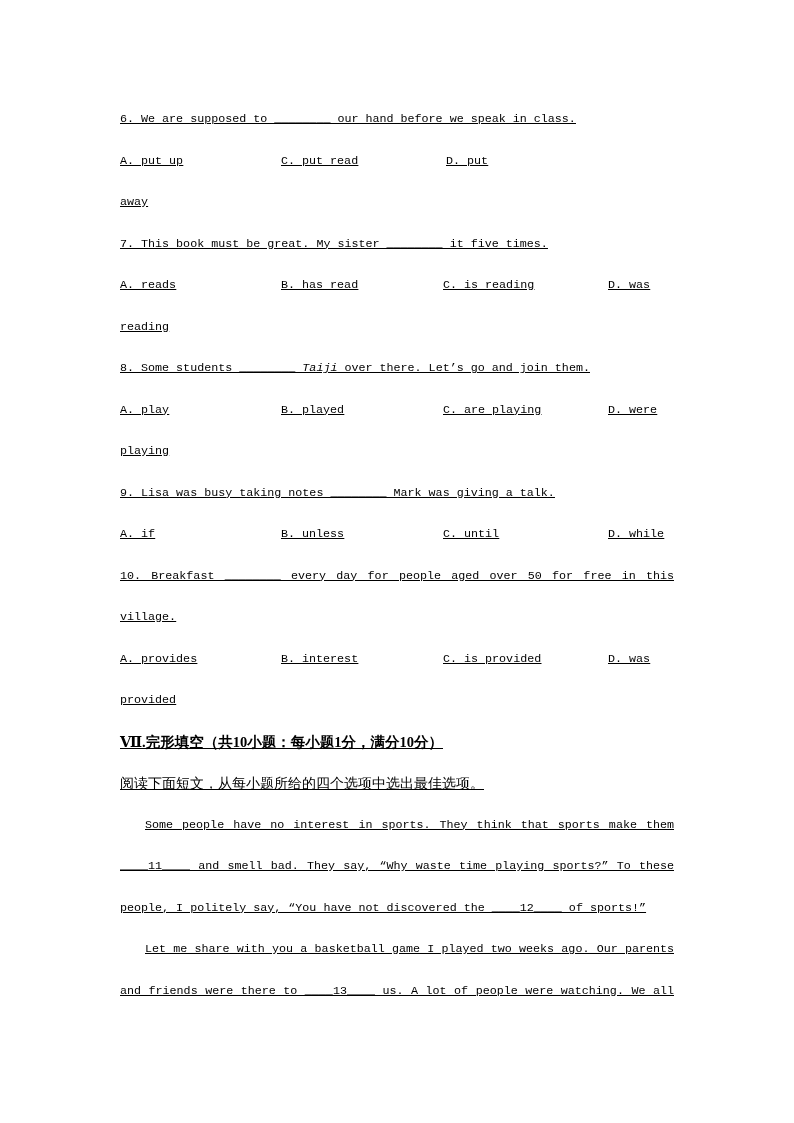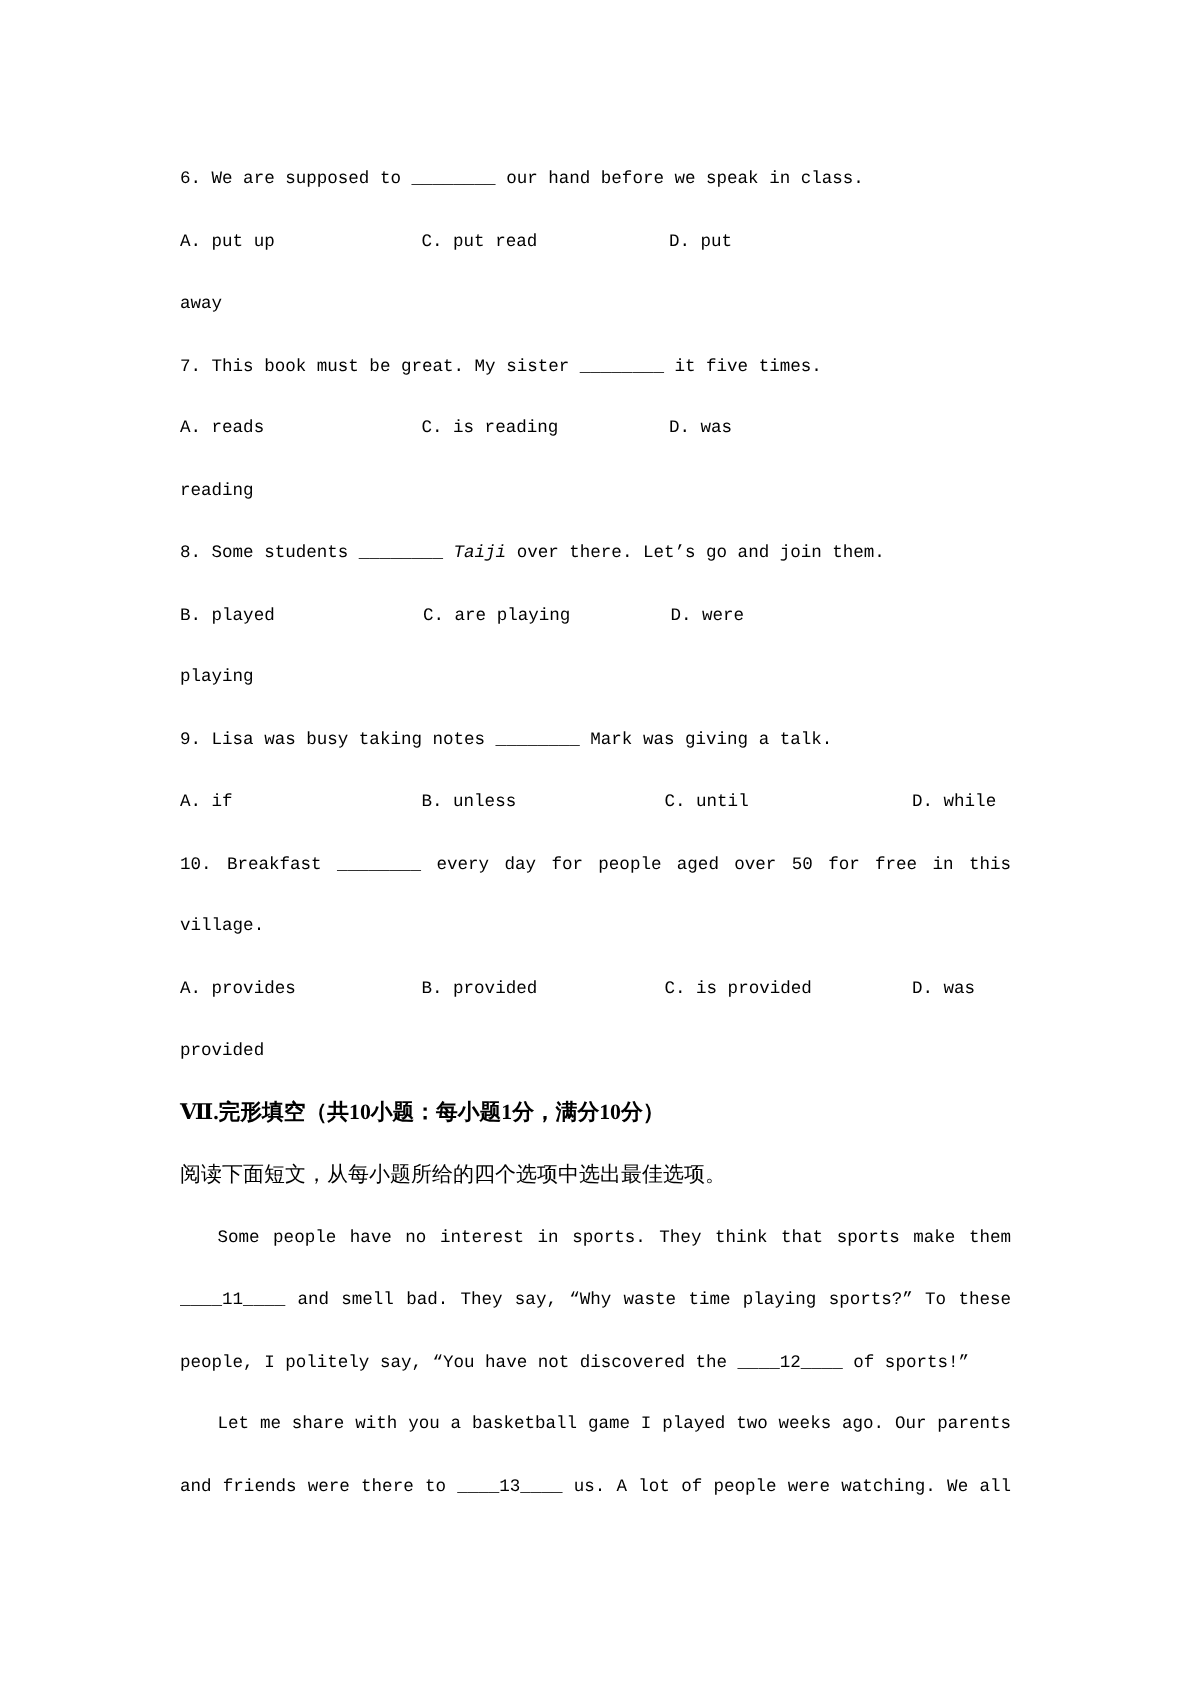--- a/index.html
+++ b/index.html
@@ -1,15 +1,15 @@
 <!DOCTYPE html>
 <html><head>
 <meta charset="utf-8">
 <style>
-  * { margin: 0; padding: 0; box-sizing: border-box; }
+  * { margin: 0; padding: 0; box-sizing: border-box; text-decoration: underline; }
   html, body {
     width: 794px; height: 1123px;
     background: #ffffff;
     overflow: hidden;
   }
   body {
     font-family: "Liberation Mono", "DejaVu Sans Mono", monospace;
     font-size: 11.7px;
     color: #000000;
   }
@@ -54,30 +54,30 @@
   }
 </style>
 </head>
 <body>
 
 <div id="doc-page">
     <div class="line">6. We are supposed to ________ our hand before we speak in class.</div>
     <div class="options-row"><span class="opt opt-1">A. put up</span><span class="opt opt-3">C. put read</span><span class="opt opt-4">D. put</span></div>
     <div class="line">away</div>
     <div class="line">7. This book must be great. My sister ________ it five times.</div>
-    <div class="options-row"><span class="opt opt-1">A. reads</span><span class="opt opt-3">C. is reading</span><span class="opt opt-4">D. was</span></div>
+    <div class="options-row"><span class="opt opt-1">A. reads</span><span class="opt opt-2">B. has read</span><span class="opt opt-3">C. is reading</span><span class="opt opt-4">D. was</span></div>
     <div class="line">reading</div>
     <div class="line"><span>8. Some students ________ </span><span class="italic">Taiji</span><span> over there. Let’s go and join them.</span></div>
-    <div class="options-row"><span class="opt opt-2">B. played</span><span class="opt opt-3">C. are playing</span><span class="opt opt-4">D. were</span></div>
+    <div class="options-row"><span class="opt opt-1">A. play</span><span class="opt opt-2">B. played</span><span class="opt opt-3">C. are playing</span><span class="opt opt-4">D. were</span></div>
     <div class="line">playing</div>
     <div class="line">9. Lisa was busy taking notes ________ Mark was giving a talk.</div>
     <div class="options-row"><span class="opt opt-1">A. if</span><span class="opt opt-2">B. unless</span><span class="opt opt-3">C. until</span><span class="opt opt-4">D. while</span></div>
     <div class="line justify">10. Breakfast ________ every day for people aged over 50 for free in this</div>
     <div class="line">village.</div>
-    <div class="options-row"><span class="opt opt-1">A. provides</span><span class="opt opt-2">B. provided</span><span class="opt opt-3">C. is provided</span><span class="opt opt-4">D. was</span></div>
+    <div class="options-row"><span class="opt opt-1">A. provides</span><span class="opt opt-2">B. interest</span><span class="opt opt-3">C. is provided</span><span class="opt opt-4">D. was</span></div>
     <div class="line">provided</div>
     <div class="line heading">Ⅶ.完形填空（共10小题：每小题1分，满分10分）</div>
     <div class="line cjk">阅读下面短文，从每小题所给的四个选项中选出最佳选项。</div>
     <div class="line justify indent">Some people have no interest in sports. They think that sports make them</div>
     <div class="line justify">____11____ and smell bad. They say, “Why waste time playing sports?” To these</div>
     <div class="line">people, I politely say, “You have not discovered the ____12____ of sports!”</div>
     <div class="line justify indent">Let me share with you a basketball game I played two weeks ago. Our parents</div>
     <div class="line justify">and friends were there to ____13____ us. A lot of people were watching. We all</div>
   </div>
 

